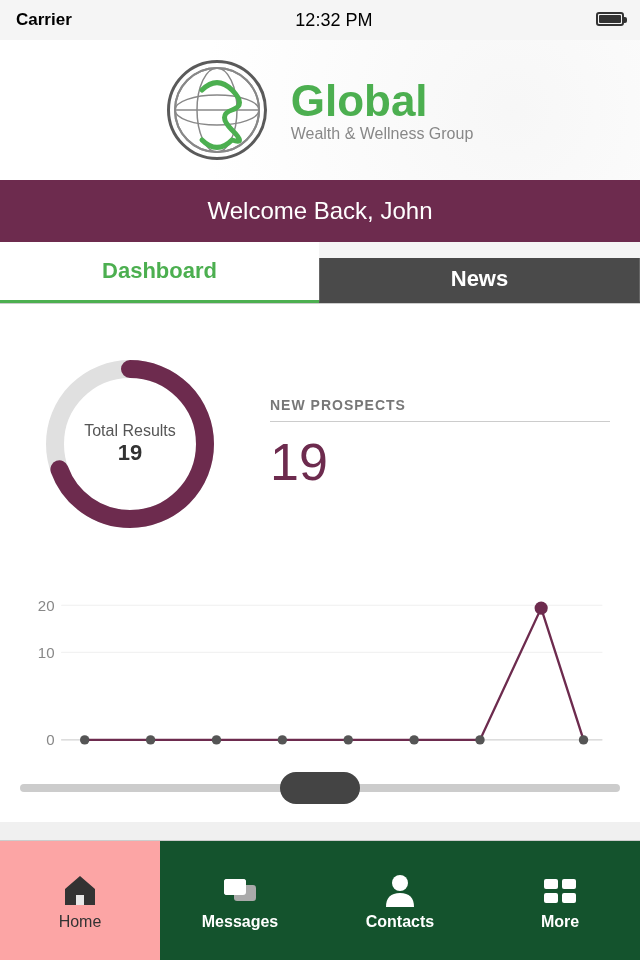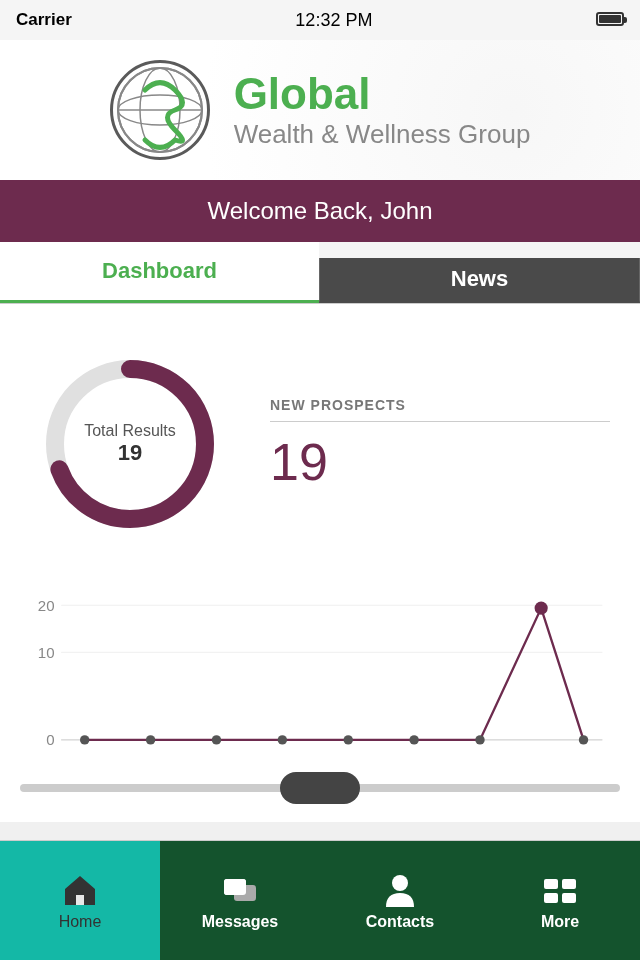--- a/index.html
+++ b/index.html
@@ -20,21 +20,21 @@
     
     .logo-bar {
       background: white; display: flex; align-items: center; justify-content: center;
       padding: 16px 20px; height: 140px;
       background-image: radial-gradient(circle at 80% 50%, rgba(200,200,200,0.15) 0%, transparent 60%);
     }
     .logo-img { display: flex; align-items: center; gap: 24px; }
     .logo-circle { width: 100px; height: 100px; border-radius: 50%; border: 3px solid #5a5a5a; display: flex; align-items: center; justify-content: center; overflow: hidden; position: relative; background: white; }
     .logo-text-group { display: flex; flex-direction: column; }
     .logo-title { font-size: 44px; font-weight: 700; color: #4caf50; line-height: 1.1; }
-    .logo-subtitle { font-size: 26px; color: #888; font-weight: 300; }
+    .logo-subtitle { font-size: 16px; color: #888; font-weight: 300; }
 
     
     .welcome-bar {
       background: #6d2b4e; color: white; text-align: center;
       padding: 14px; font-size: 24px; font-weight: 400; height: 62px;
       display: flex; align-items: center; justify-content: center;
     }
 
     
     .tabs { display: flex; height: 62px; border-bottom: 1px solid #ccc; background: #f5f5f5; }
@@ -72,21 +72,21 @@
 
     
     .bottom-nav {
       position: absolute; bottom: 0; left: 0; right: 0; height: 120px;
       display: flex; border-top: 1px solid #ccc;
     }
     .nav-item {
       flex: 1; display: flex; flex-direction: column; align-items: center; justify-content: center;
       gap: 6px; cursor: pointer; font-size: 16px;
     }
-    .nav-item.active { background: #14b8a6; color: #333; }
+    .nav-item.active { background: #fca5a5; color: #333; }
     .nav-item.inactive { background: #14532d; color: white; font-weight: bold; }
     .nav-label { font-size: 16px; }
 
     
     .home-icon-svg { width: 36px; height: 36px; }
   </style>
 </head>
 <body>
 
 <div class="status-bar">

